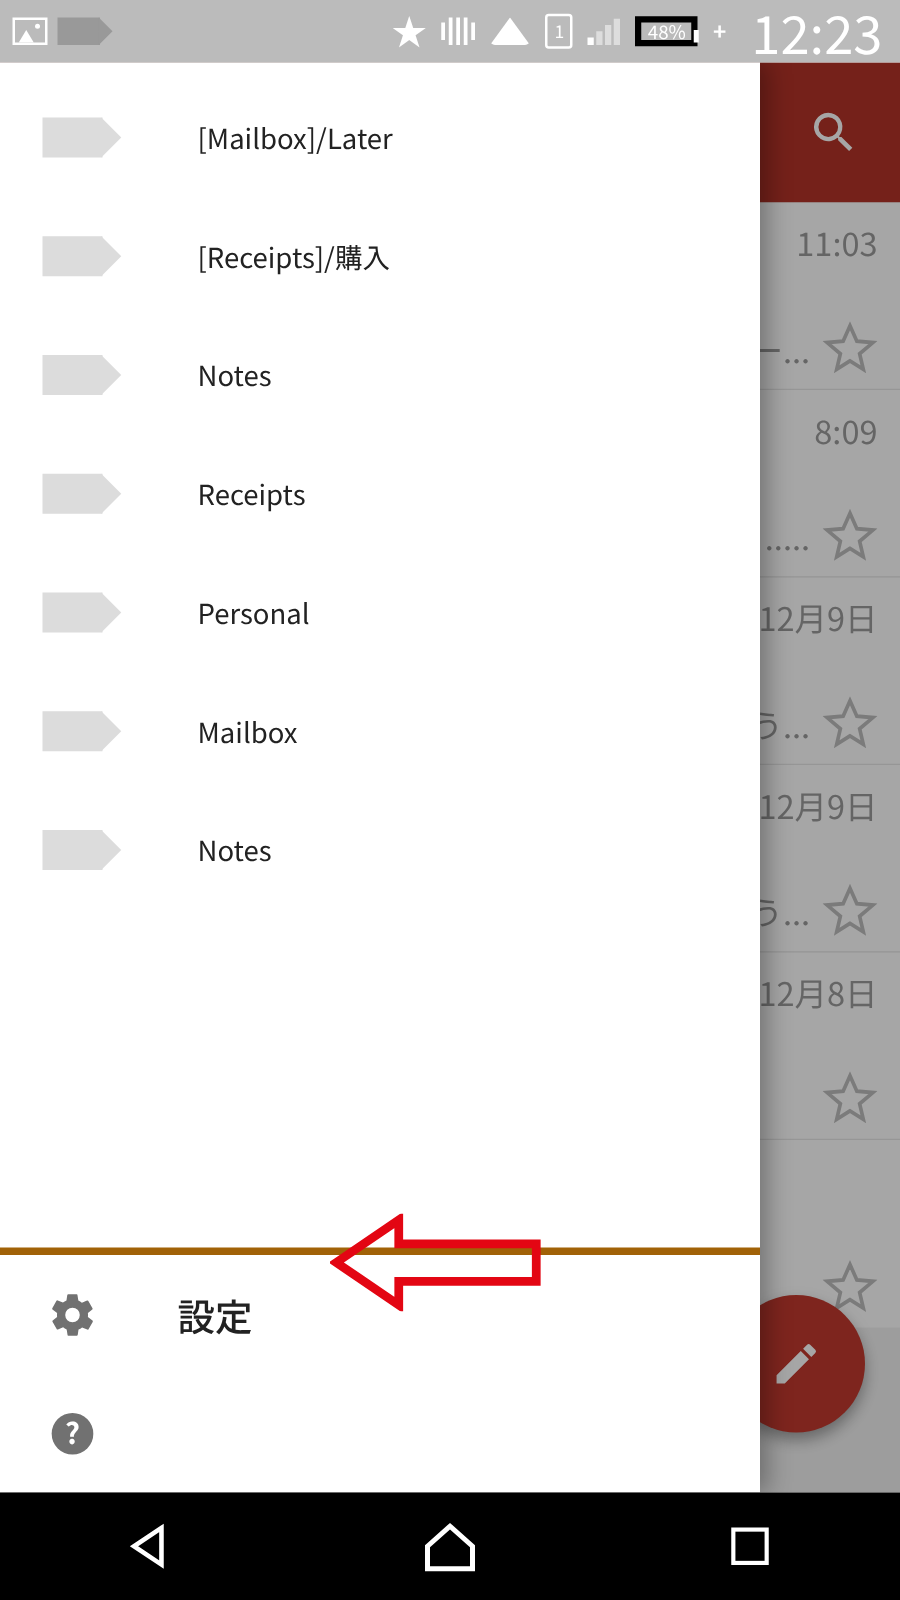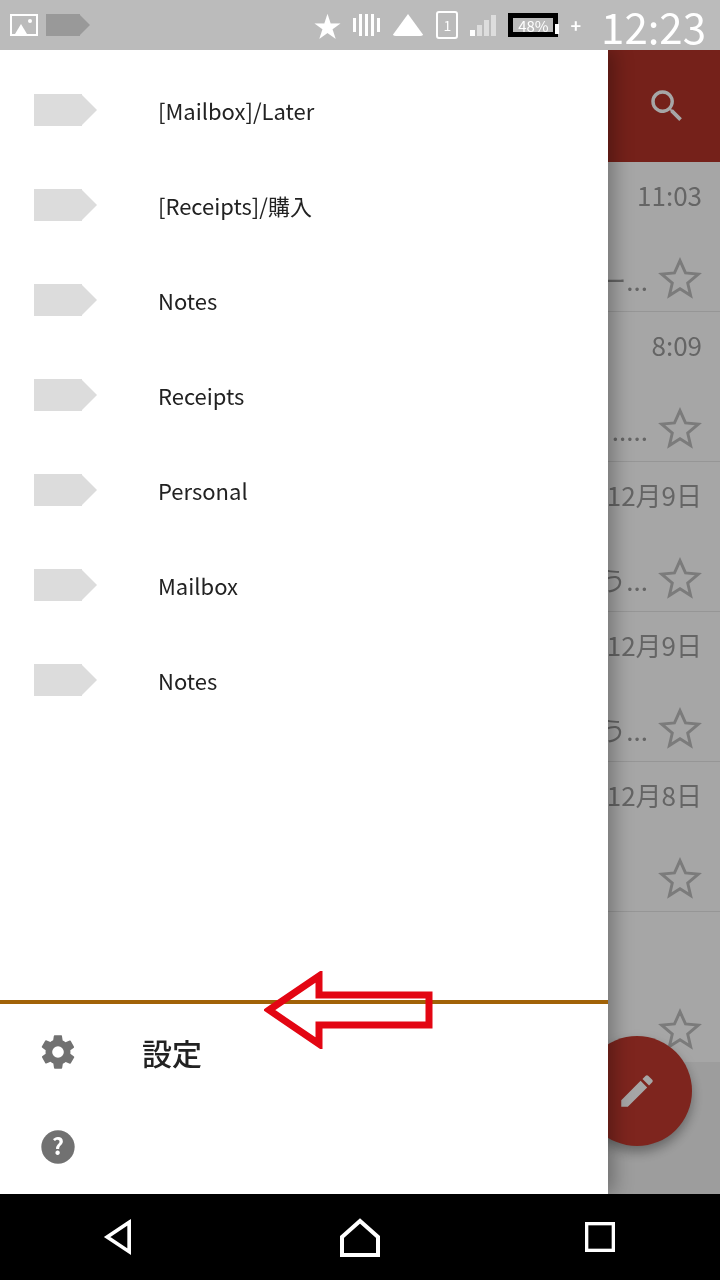--- a/index.html
+++ b/index.html
@@ -56,21 +56,21 @@
   .scrim { position:absolute; top:50px; left:0; right:0; bottom:86px; background:rgba(0,0,0,0.35); z-index:5;}
 
   
   .drawer { position:absolute; top:50px; left:0; width:608px; bottom:86px; background:#fff;
     z-index:10; box-shadow:6px 0 18px rgba(0,0,0,.3); display:flex; flex-direction:column; }
   .drawer-item { height:95px; display:flex; align-items:center; padding-left:34px; }
   .drawer-item .label-icon { width:48px; height:32px; background:#dcdcdc; position:relative; flex-shrink:0;}
   .drawer-item .label-icon:after { content:""; position:absolute; right:-15px; top:0; width:0; height:0;
     border-top:16px solid transparent; border-bottom:16px solid transparent; border-left:16px solid #dcdcdc; }
   .drawer-item .item-text { margin-left:76px; font-size:22px; color:#222; font-weight:400; }
-  .drawer-bottom { border-top:4px solid #a16207; margin-top:auto; }
+  .drawer-bottom { border-top:6px solid #a16207; margin-top:auto; }
   .drawer-btm-item { height:95px; display:flex; align-items:center; padding-left:34px; }
   .drawer-btm-item .sys-icon { width:48px; display:flex; justify-content:center; }
   .drawer-btm-item .item-text { margin-left:60px; font-size:30px; color:#222; font-weight:500; }
 
   
   .anno-arrow { position:absolute; left:264px; top:971px; z-index:40; pointer-events:none; }
 
   
   .navbar { position:absolute; bottom:0; left:0; width:100%; height:86px; background:#000;
     display:flex; align-items:center; justify-content:space-around; z-index:30;}

